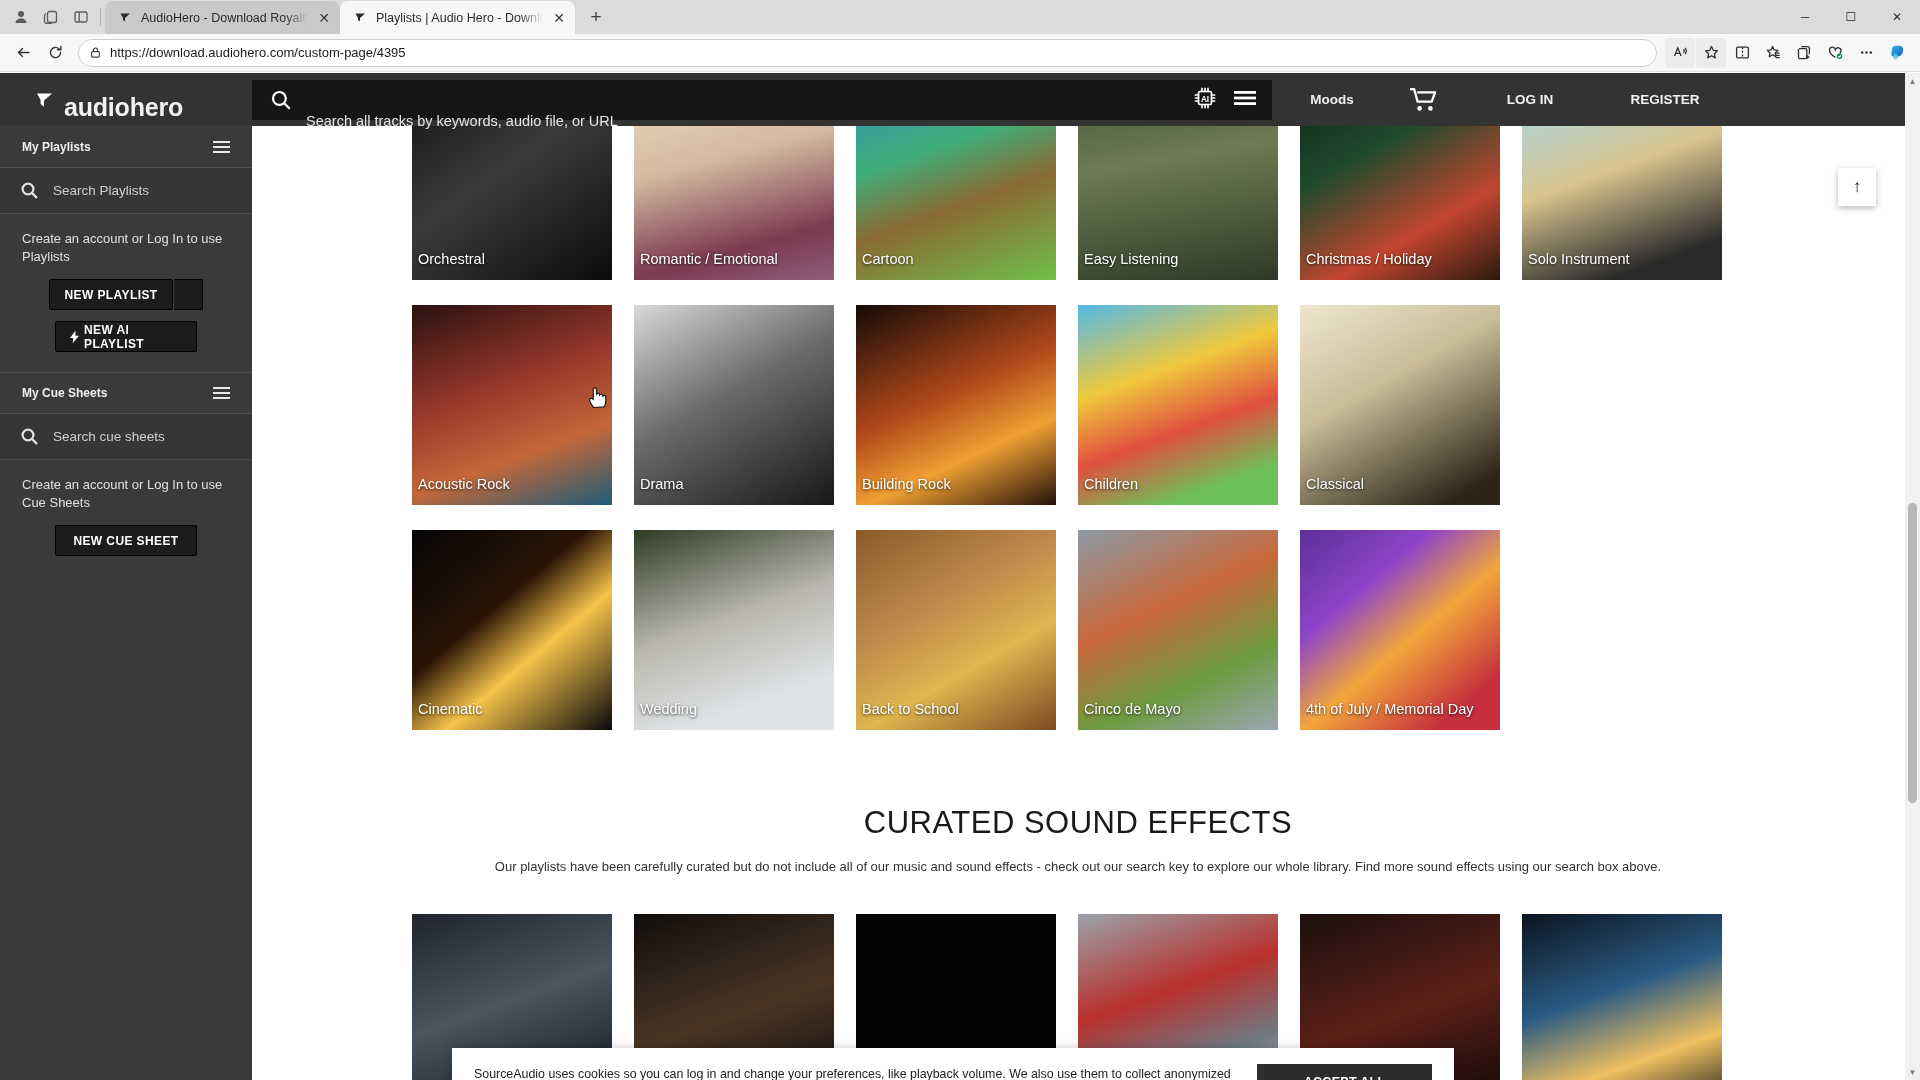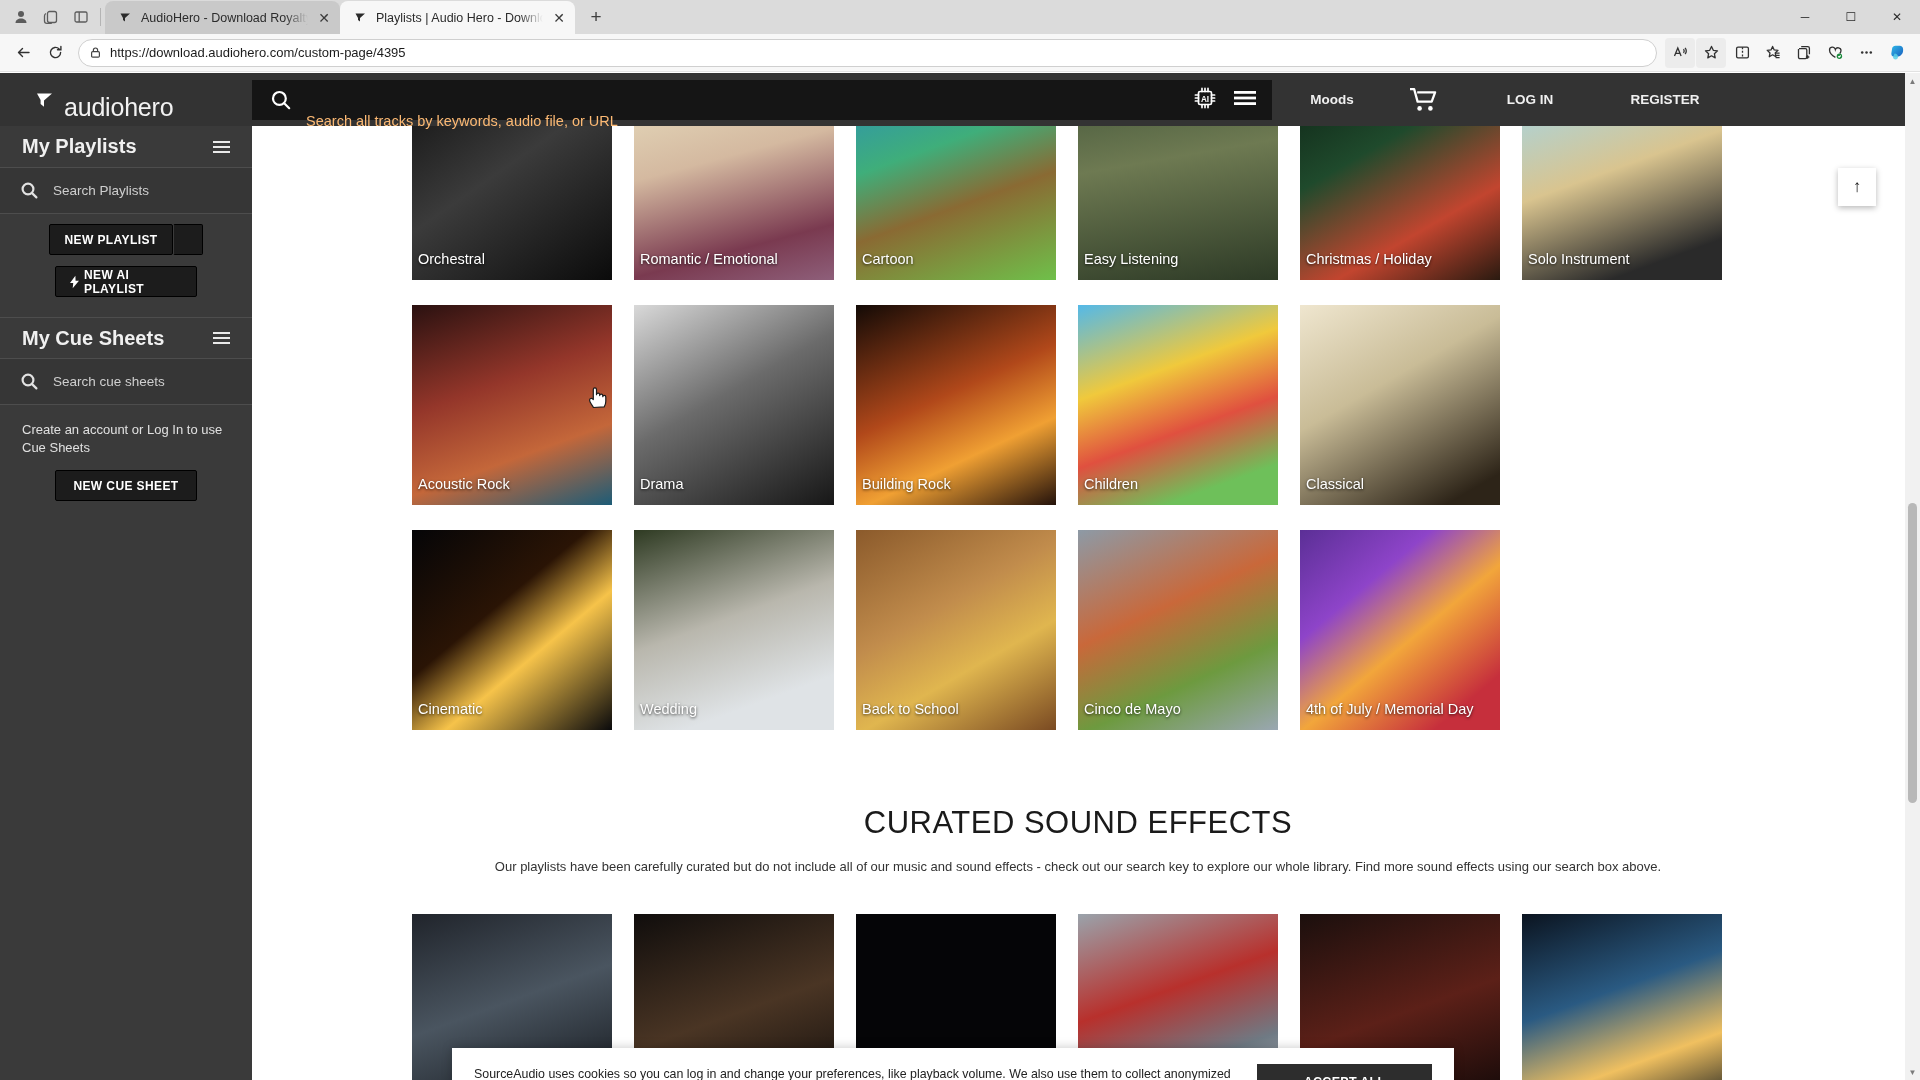--- a/index.html
+++ b/index.html
@@ -63,43 +63,43 @@
   
   .appheader {
     position:absolute; left:0; top:0; width:1920px; height:53px; background:#333333;
     display:flex; align-items:center; z-index:30;
   }
   .logo {
     width: 252px; height:53px; display:flex; align-items:center; gap:8px; padding-left:36px;
     color:#fff;
   }
   .logo .mark { display:flex; align-items:center; }
-  .logo .wordmark { font-size: 25px; letter-spacing:-0.2px; font-weight:400; color:#f2f2f2;margin-top:16px;}
+  .logo .wordmark { font-size: 25px; letter-spacing:-0.2px; font-weight:700; color:#f2f2f2;margin-top:16px;}
   .searchwrap {
     width: 1020px; height: 40px; background:#151515; display:flex; align-items:center;
     padding: 0 14px 0 18px; gap: 14px;
   }
   .searchwrap .sicon { color:#fff; display:flex; align-items:center;}
-  .searchwrap .sinput { flex:1 1 auto; font-size:14.5px; color:#fdba74;margin-top:43px; }
+  .searchwrap .sinput { flex:1 1 auto; font-size:14.5px; color:#e5e5e5;margin-top:43px; }
   .searchwrap .rtools { display:flex; align-items:center; gap:14px; color:#0ea5e9; }
   .navlink { color:#f0f0f0; font-size:13.5px; font-weight:bold; }
   .hdr-right { display:flex; align-items:center; gap:0; margin-left:14px; }
   .hdr-right .cell { display:flex; align-items:center; justify-content:center; height:56px; }
   .hdr-cart { width:92px; color:#fff; }
   .hdr-login { width:120px; }
   .hdr-register { width:150px; }
 
   
   .sidebar {
     position:absolute; left:0; top:53px; width:252px; height:954px; background:#3a3a3a;
     color:#e8e8e8; z-index:25;
   }
   .sb-section-head {
     height:42px; display:flex; align-items:center; justify-content:space-between;
-    padding: 0 22px 0 22px; font-size:20px; font-weight:bold; color:#f0f0f0;
+    padding: 0 22px 0 22px; font-size:12px; font-weight:bold; color:#f0f0f0;
     border-bottom:1px solid #4d4d4d;
   }
   .sb-search {
     height:46px; display:flex; align-items:center; gap:14px; padding-left:20px;
     border-bottom:1px solid #4d4d4d; color:#cfcfcf; font-size:13.5px; background:#363636;
   }
   .sb-note { padding: 16px 22px 4px 22px; font-size:13px; line-height:1.35; color:#e0e0e0; }
   .sb-btnrow { display:flex; justify-content:center; padding: 10px 0 0 0; }
   .btn-dark {
     background:#1c1c1c; color:#fff; border:1px solid #000; font-size:12px; font-weight:bold;
@@ -395,20 +395,21 @@
             <i></i>
           </span>
       </div>
       <div class="sb-search">
         <svg width="19" height="19" viewBox="0 0 19 19" fill="none" stroke="#e2e2e2" stroke-width="2.2">
             <circle cx="8" cy="8" r="5.4"></circle>
             <path d="M12.1 12.1l4.3 4.3" stroke-linecap="round"></path>
           </svg>
         <span>Search Playlists</span>
       </div>
+      <div class="sb-note">Create an account or Log In to use Playlists</div>
       <div class="sb-btnrow">
         <div class="btn-dark">NEW PLAYLIST</div>
         <div class="btn-dark btn-caret">
           <svg width="9" height="6" viewBox="0 0 9 6">
               <path d="M0 0h9L4.5 6z" fill="#fff"></path>
             </svg>
         </div>
       </div>
       <div class="btn-dark btn-ai">
         <svg width="10" height="14" viewBox="0 0 10 14">

